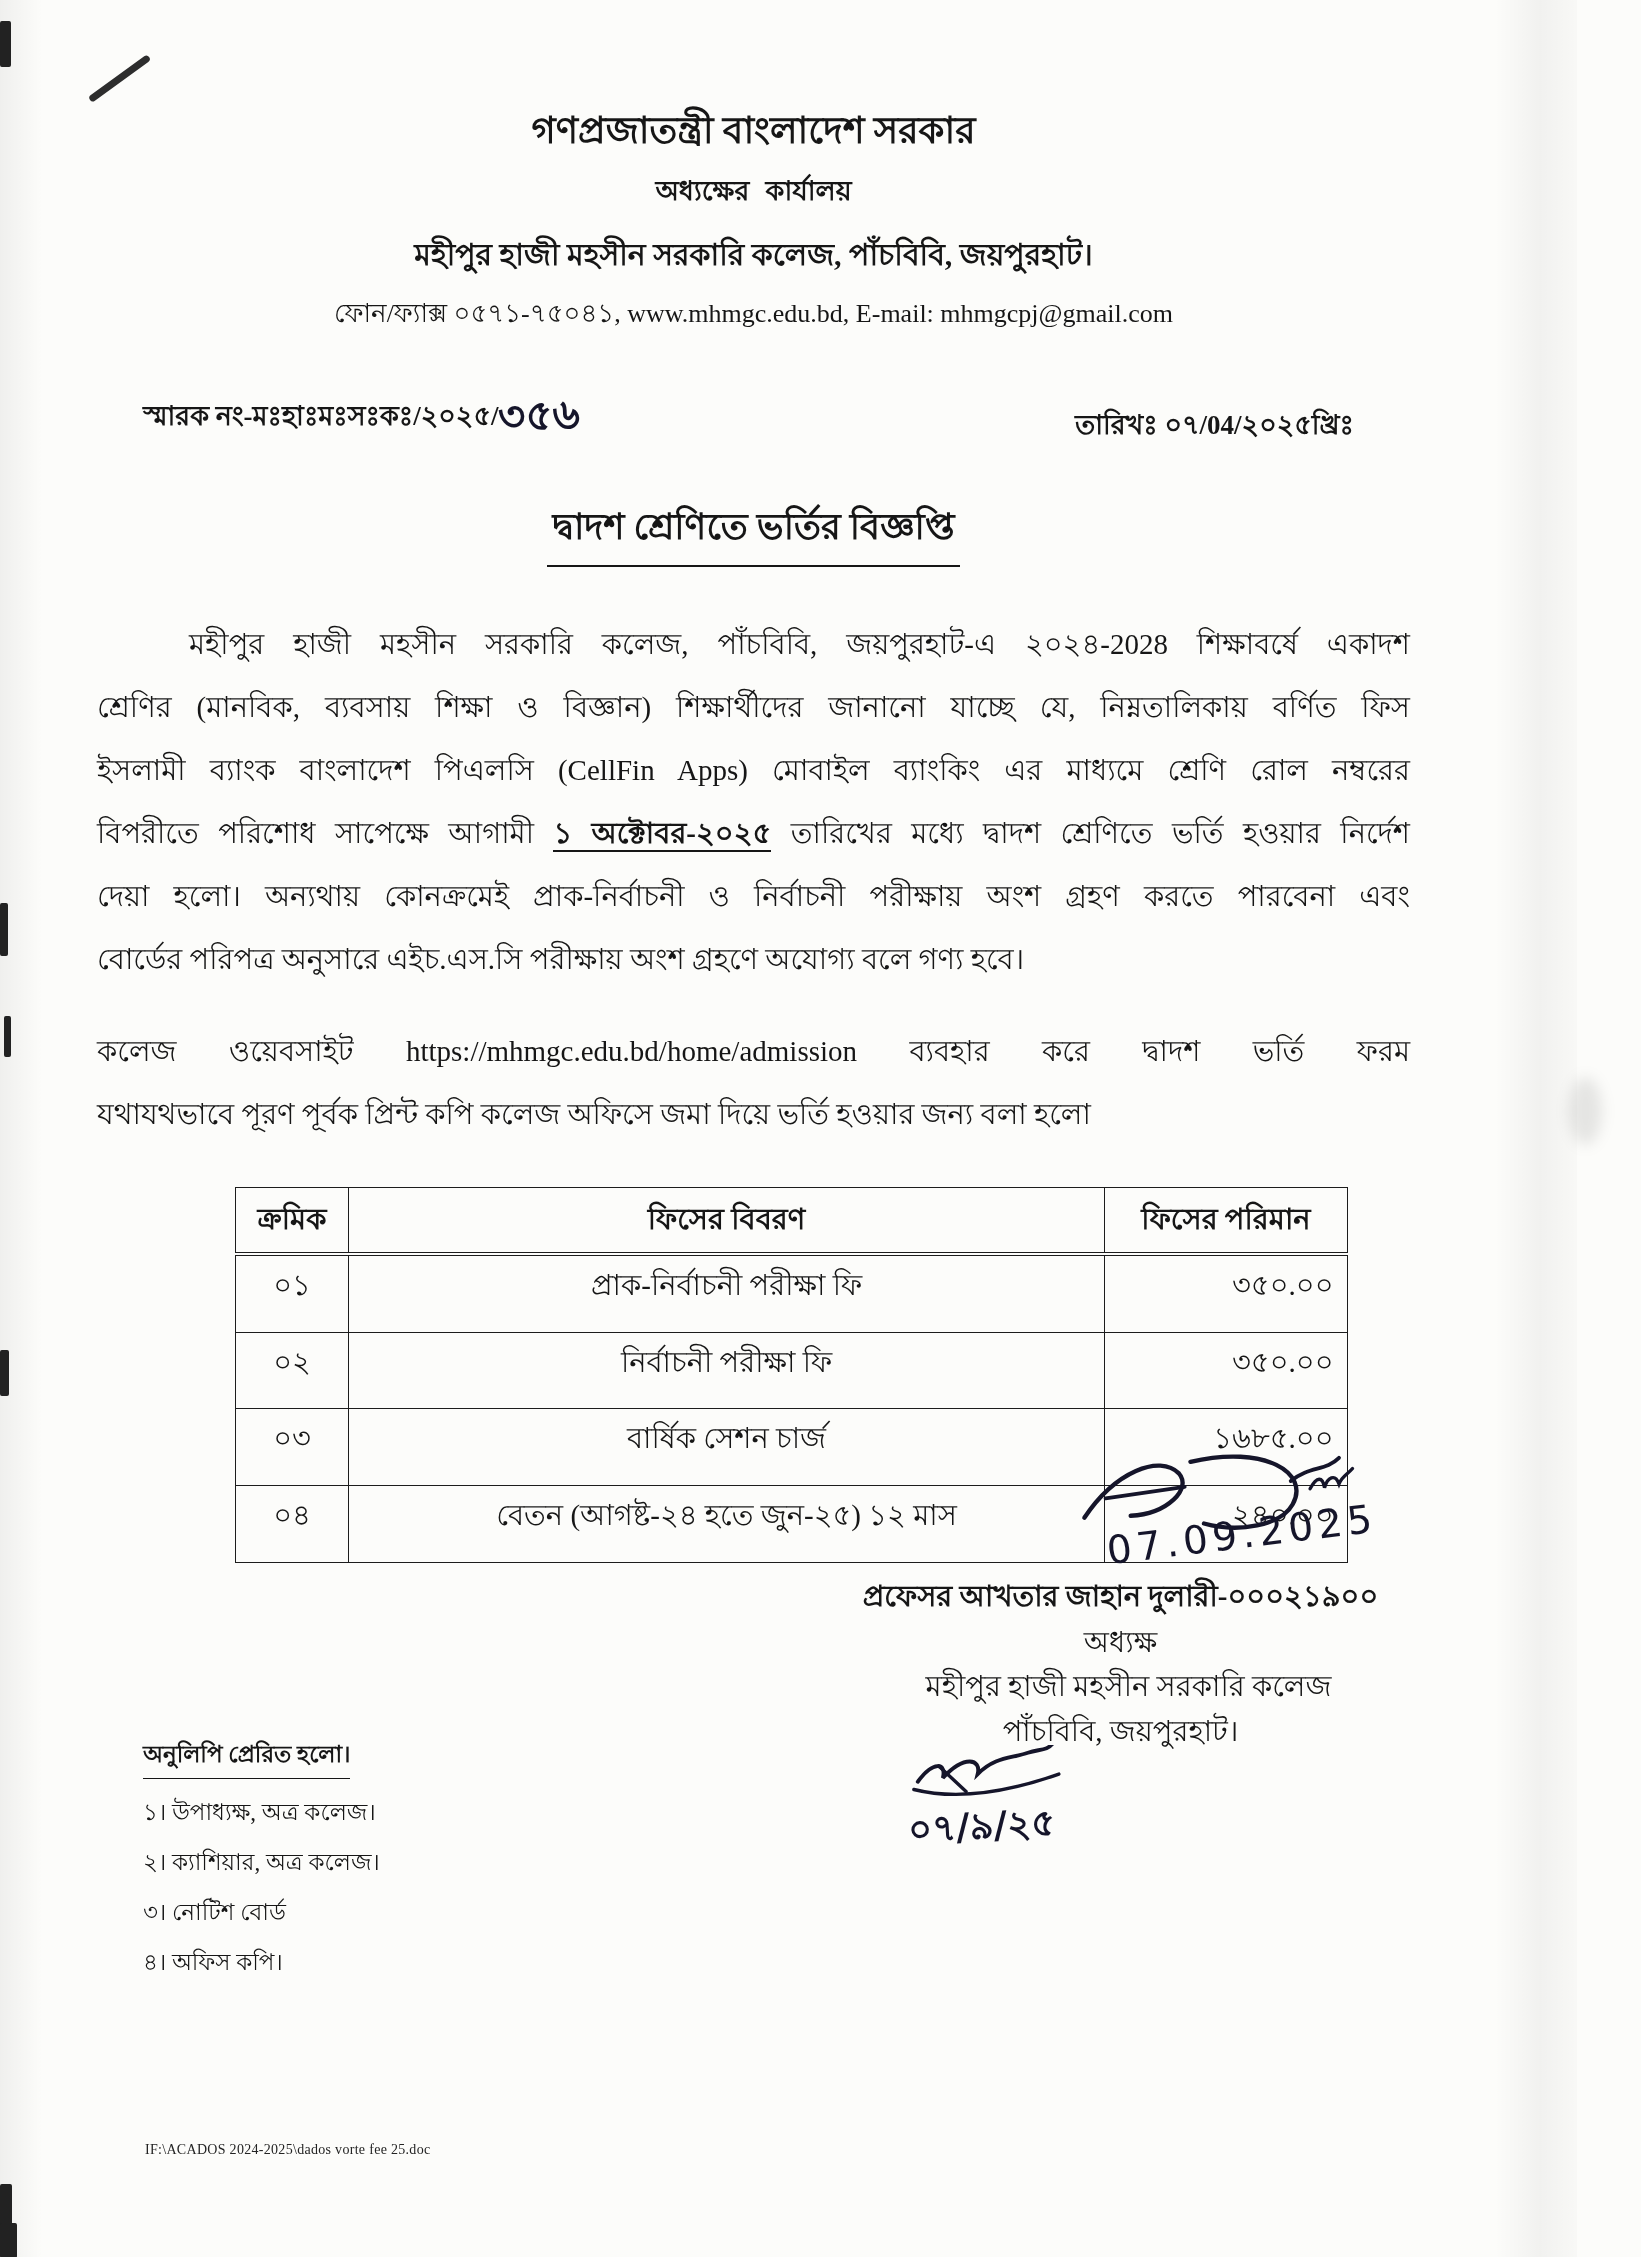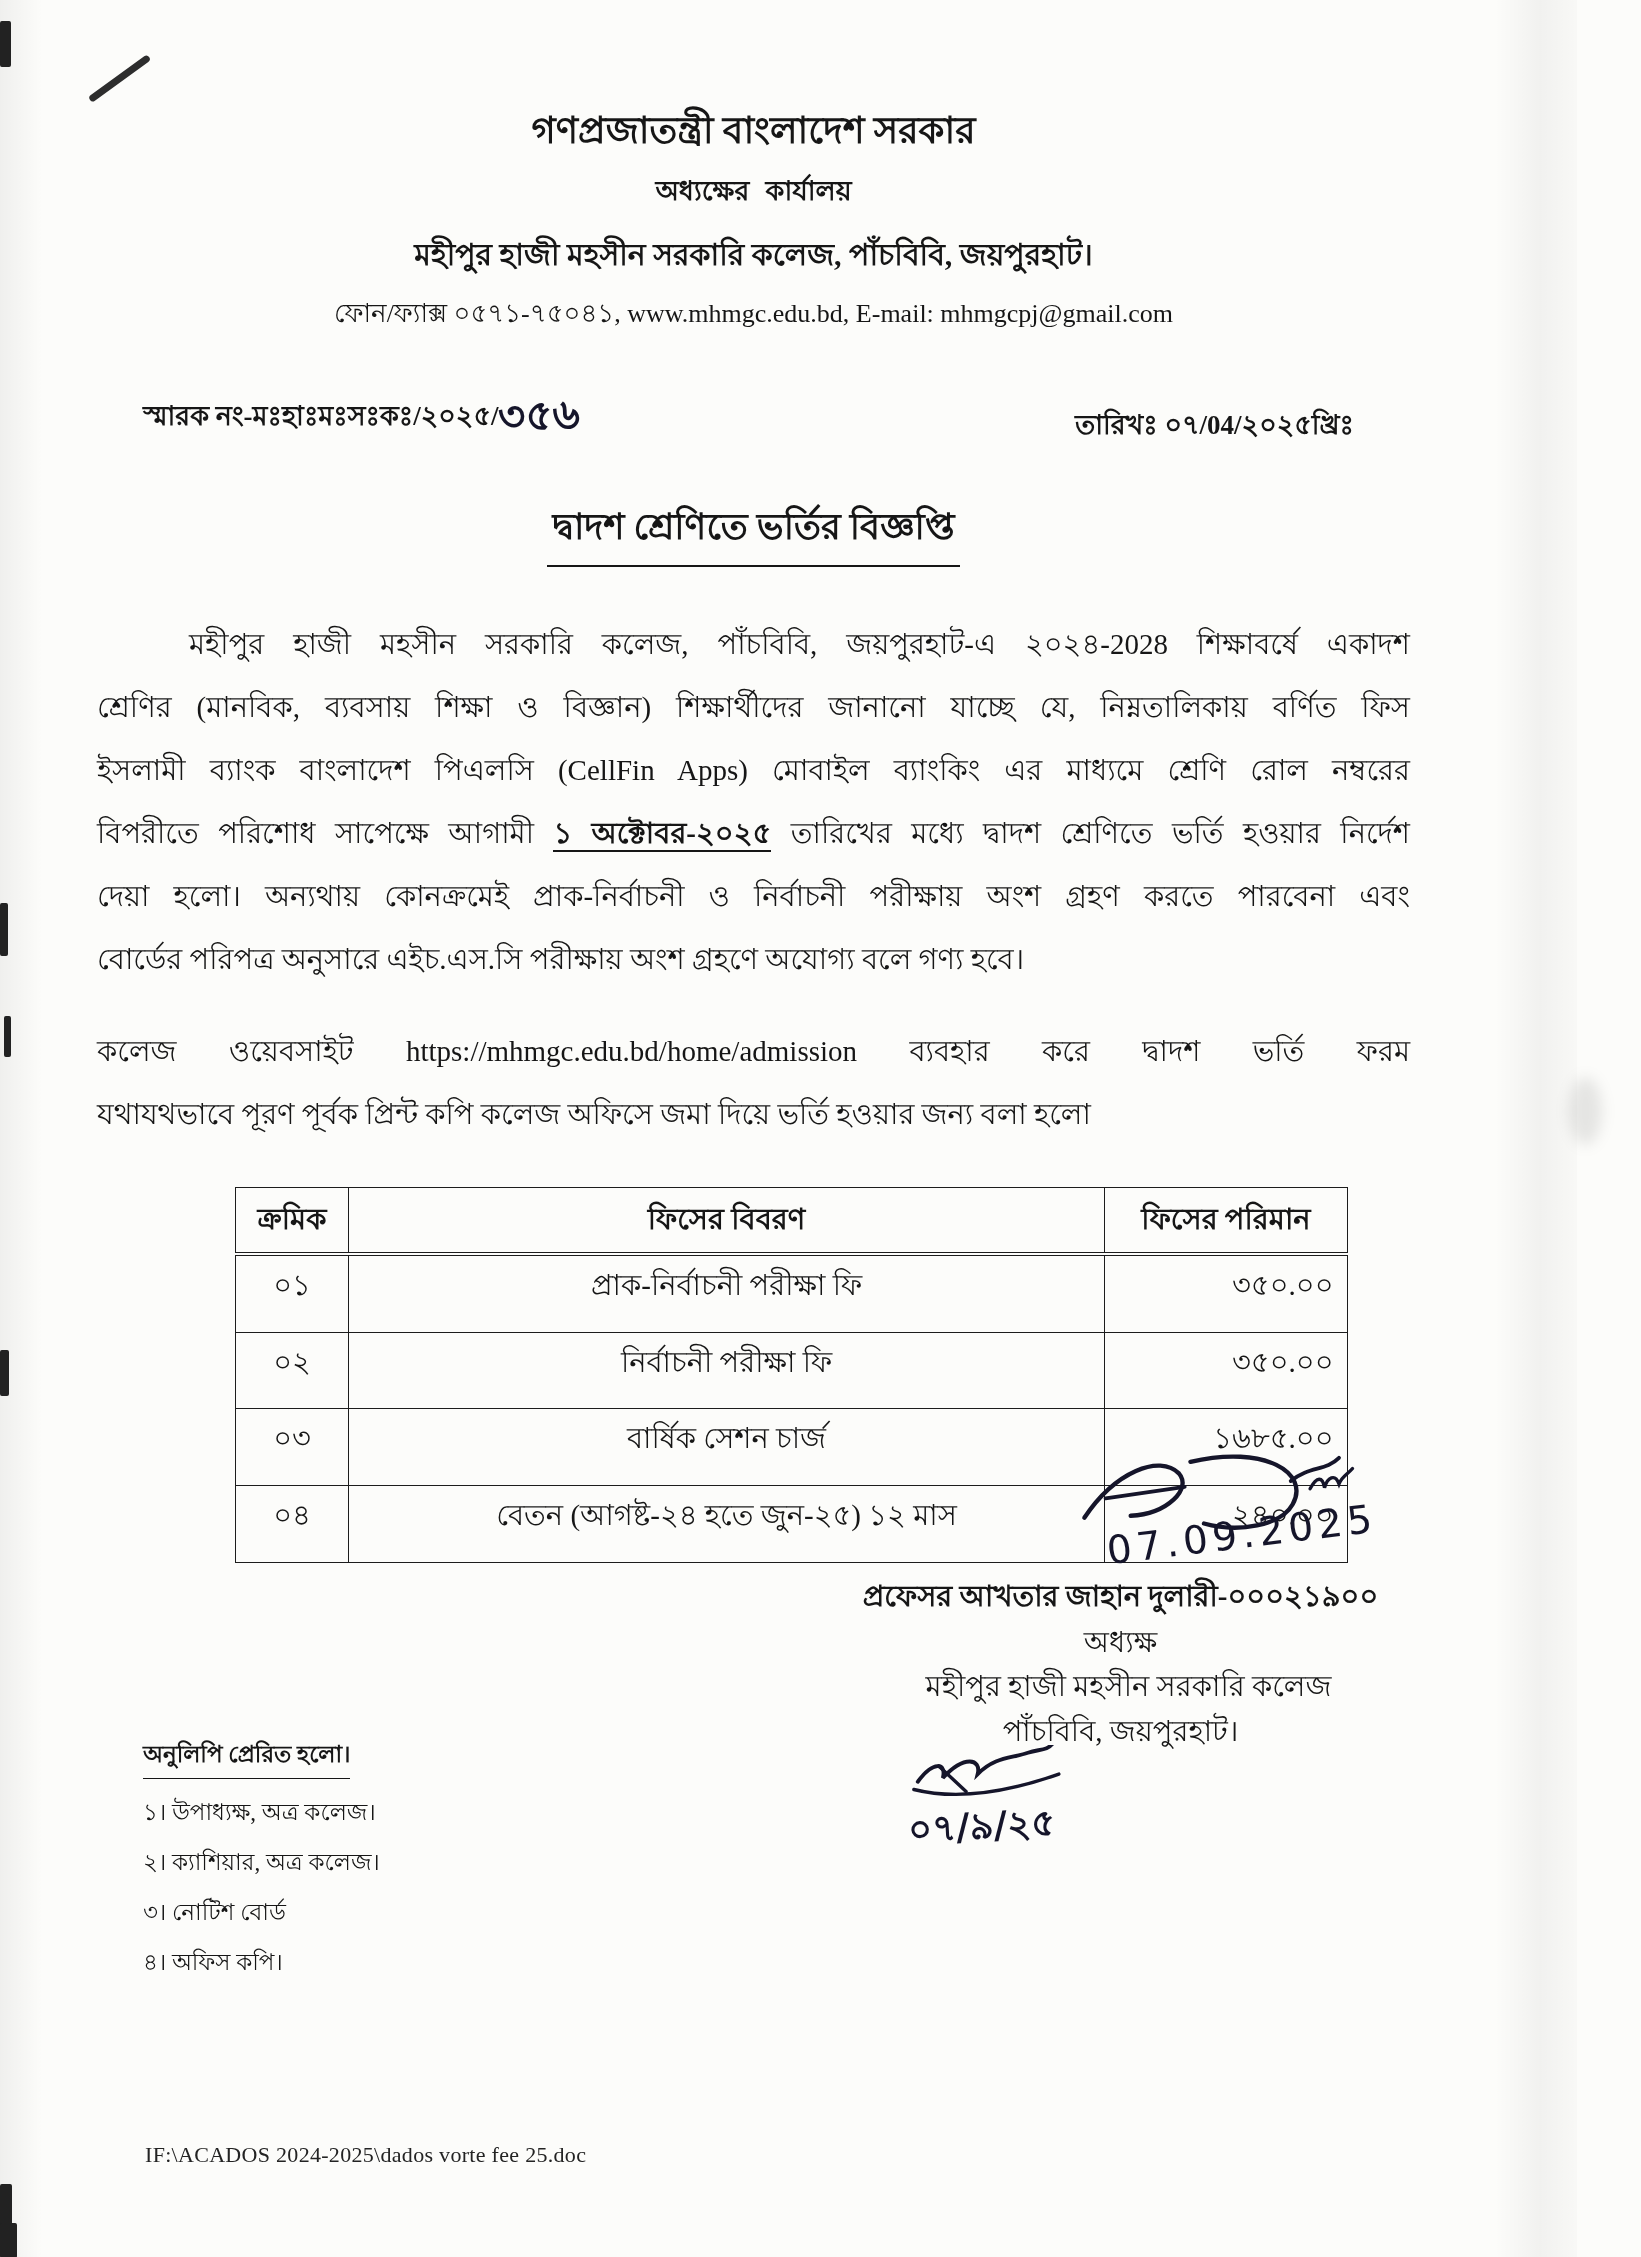--- a/index.html
+++ b/index.html
@@ -94,21 +94,21 @@
   .sig-date2{position:absolute;left:87px;top:340px;width:290px;
     font-family:"DejaVu Sans",sans-serif;font-size:37px;color:#15152a;
     transform:rotate(-3deg);text-align:left;font-weight:600;}
 
   
   .dist{position:absolute;left:143px;top:1736px;font-size:23px;}
   .dist-head{font-weight:700;display:inline-block;
     border-bottom:1.9px solid #161616;padding-bottom:2.9px;}
   .dist-item{margin-top:17px;line-height:33px;}
 
-  .file-path{position:absolute;left:145px;top:2142px;font-size:22px;
+  .file-path{position:absolute;left:145px;top:2142px;font-size:14px;
     color:#232323;letter-spacing:0.3px;}
 </style>
 </head>
 <body>
 
 <div class="page">
 
   <div class="edge-left"></div>
   <div class="fold-right"></div>
   <div class="pen-mark"></div>

